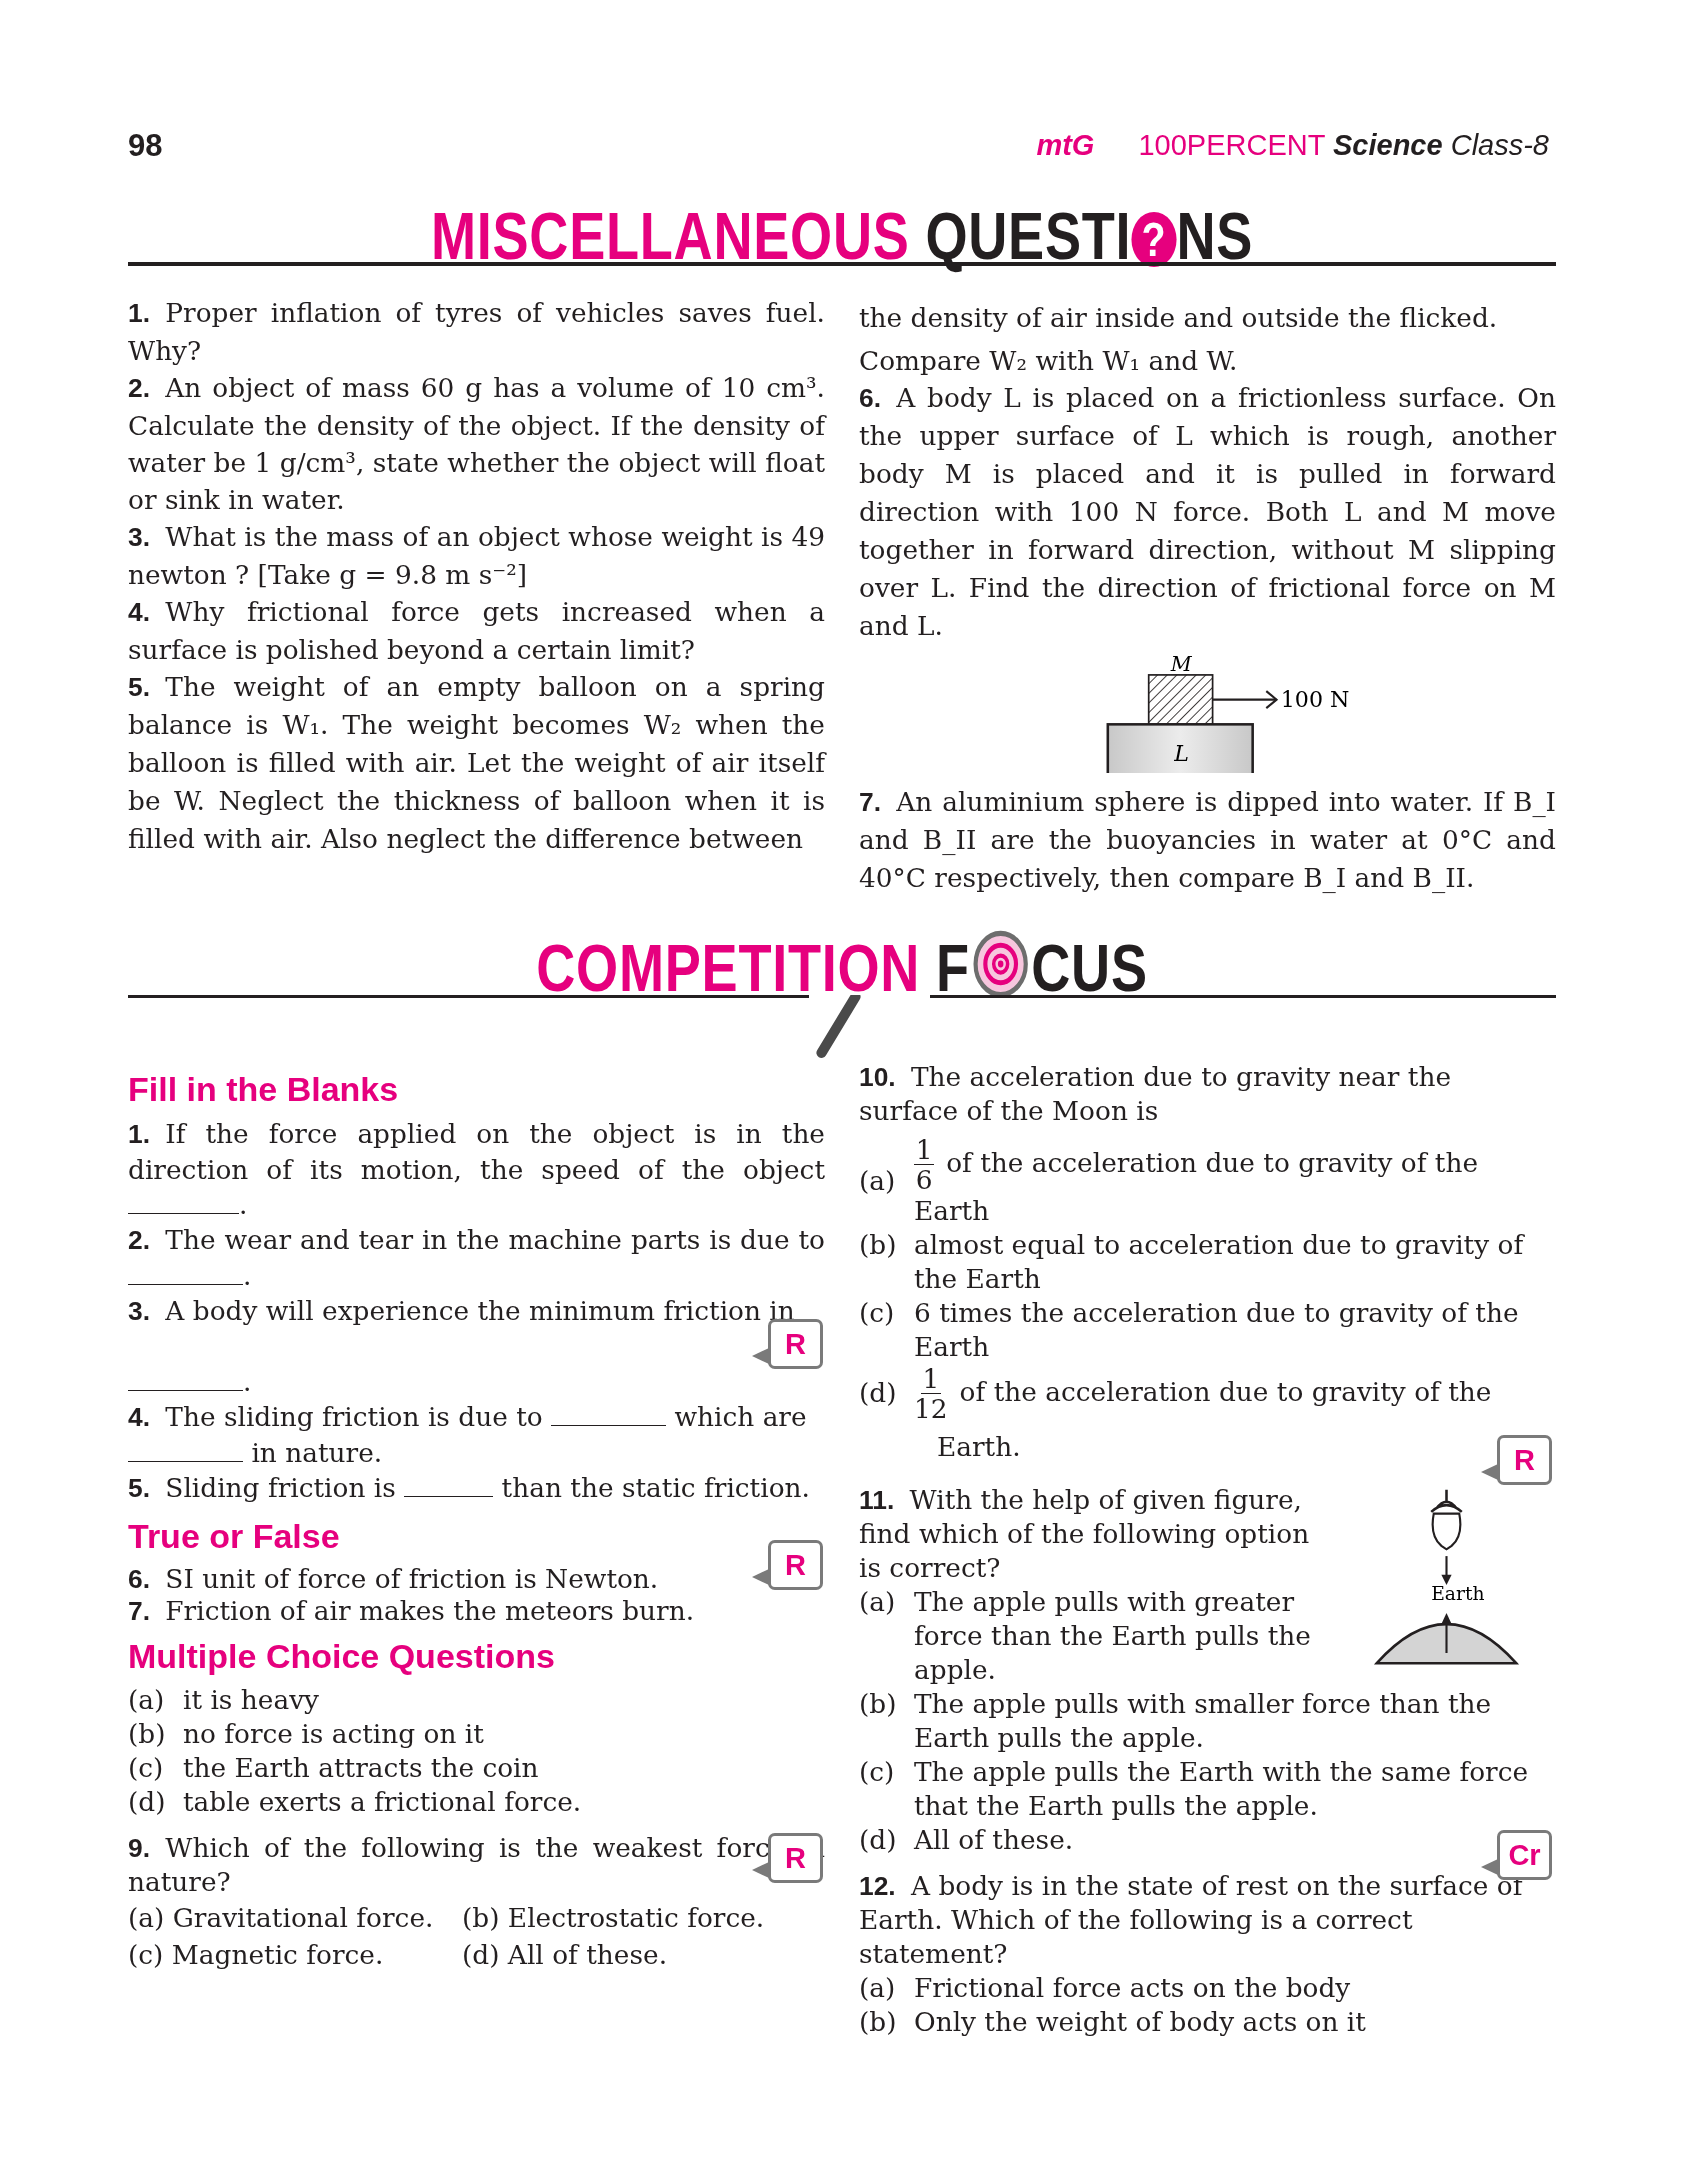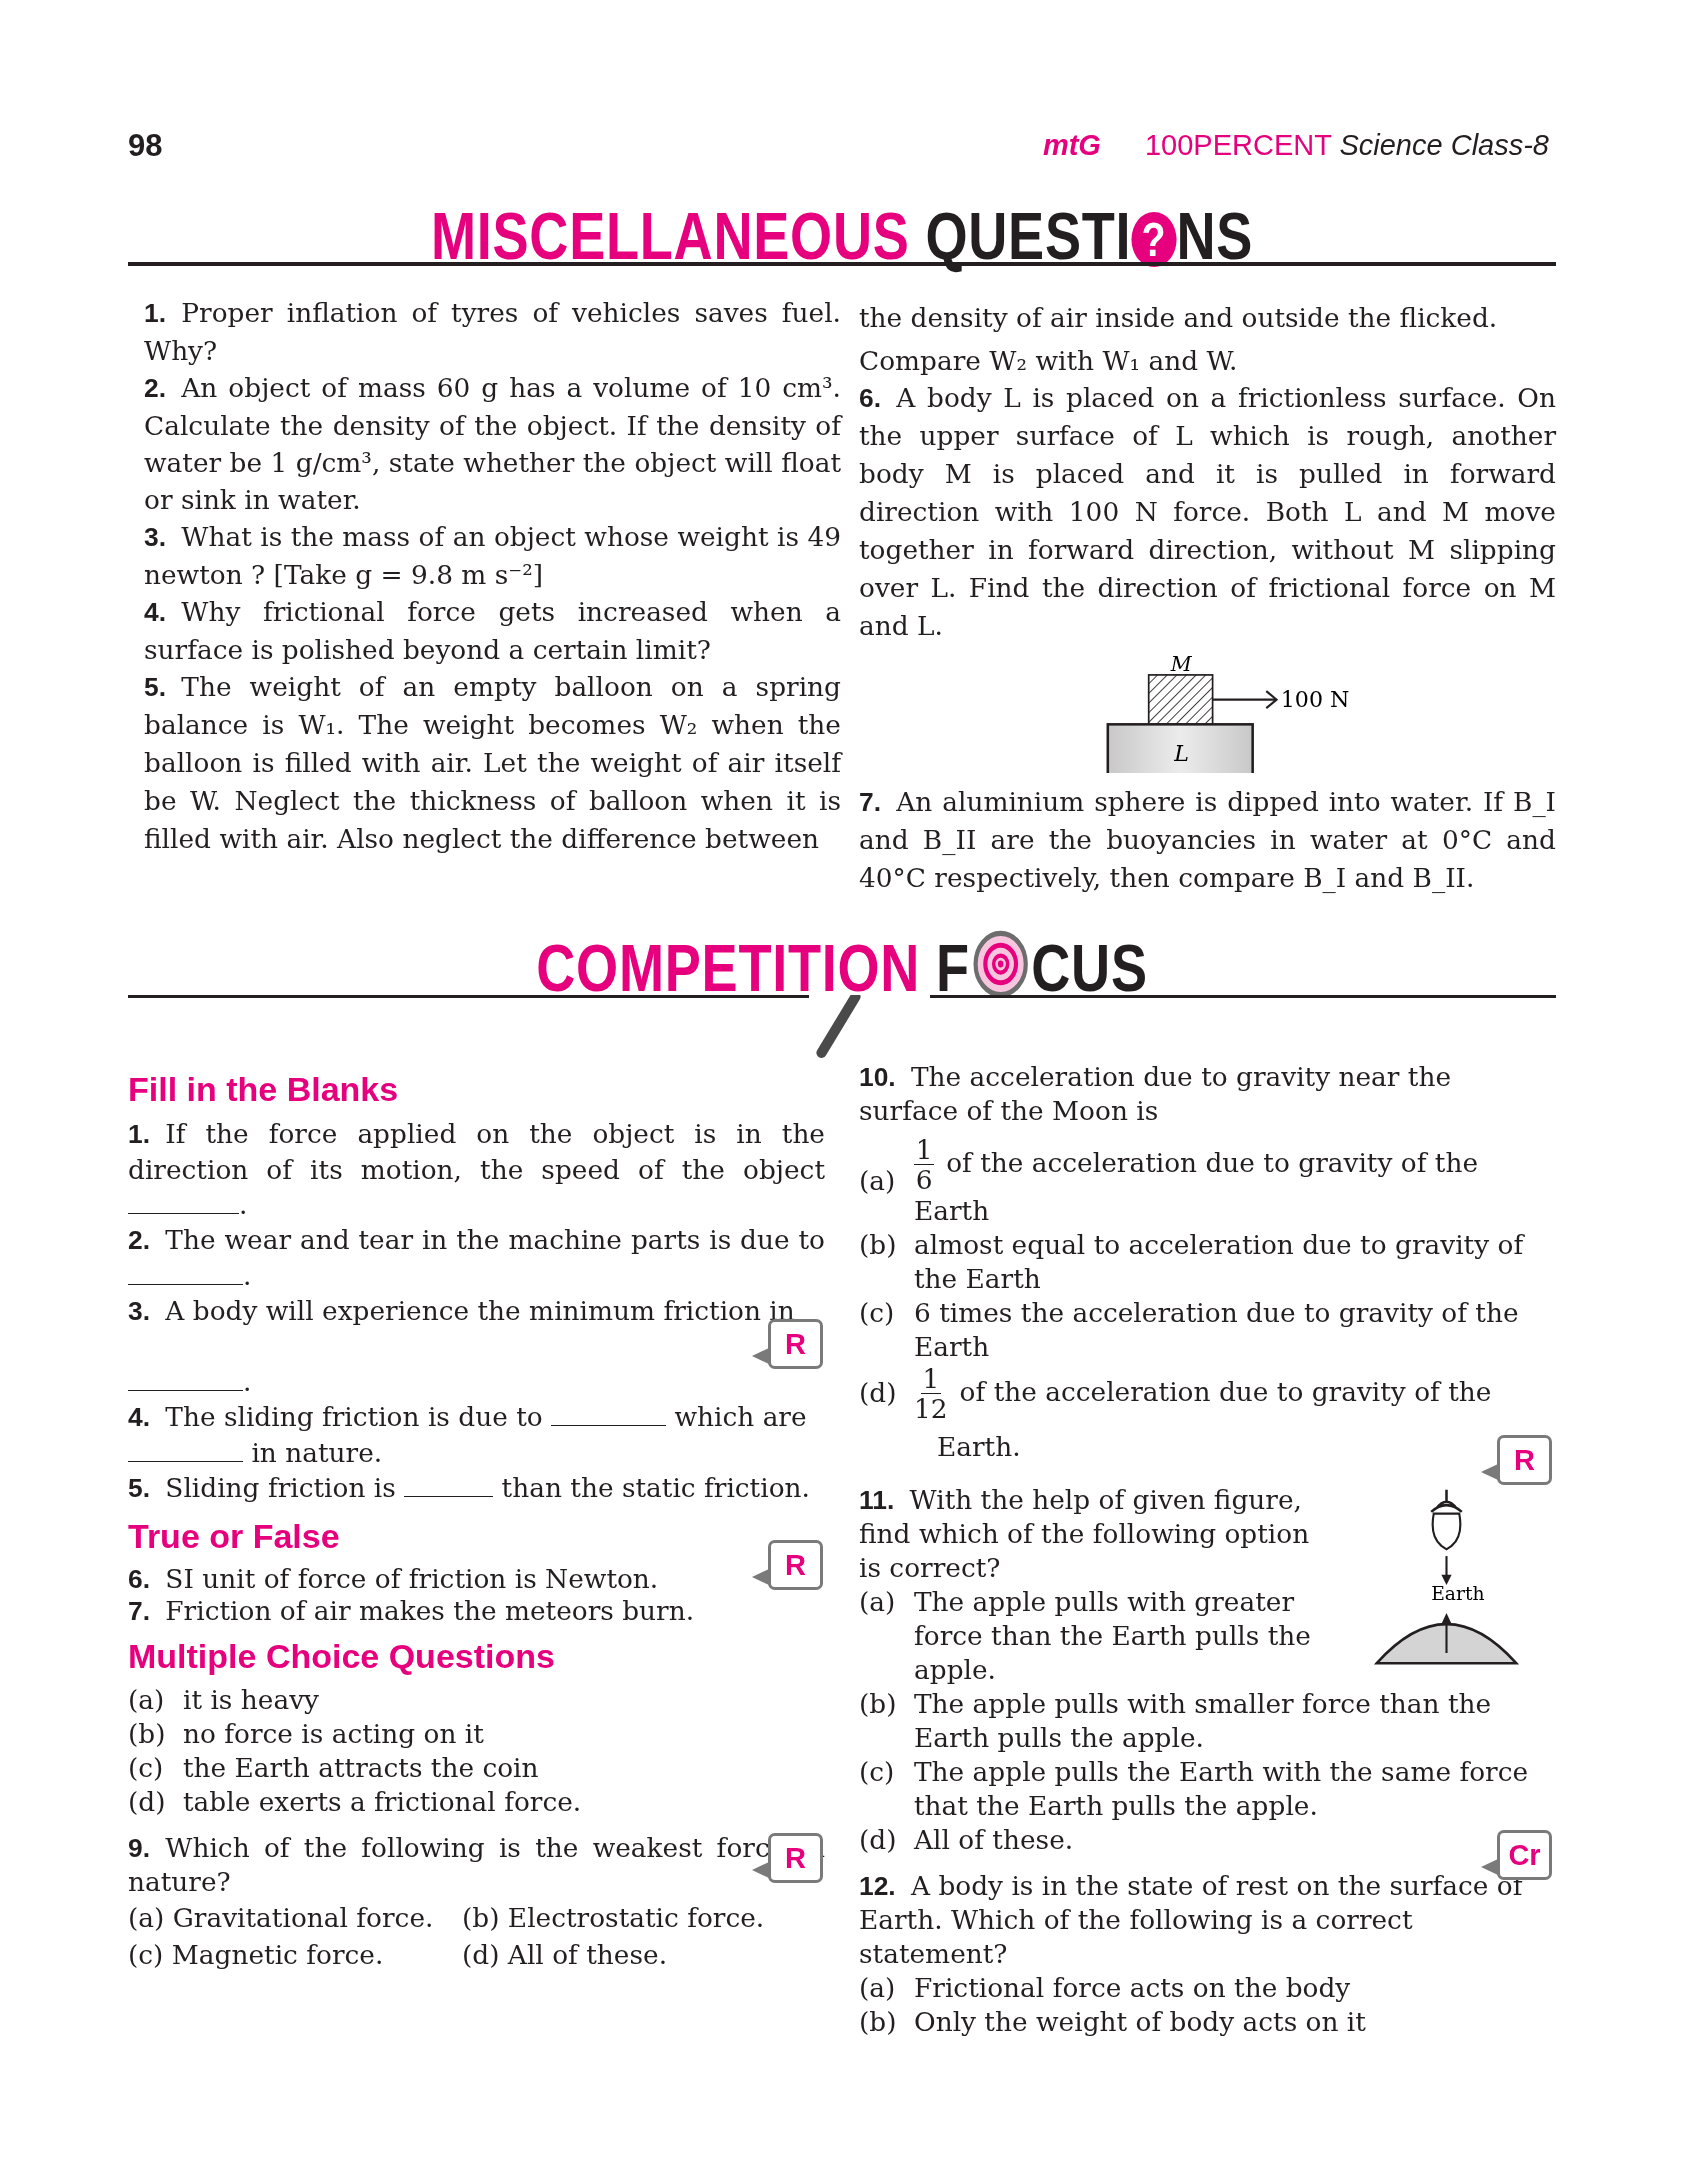--- a/index.html
+++ b/index.html
@@ -4,21 +4,21 @@
 <style>
   html, body { margin: 0; padding: 0; background: #ffffff; }
   body { width: 1684px; height: 2181px; position: relative; overflow: hidden;
          font-family: "DejaVu Serif", "Liberation Serif", serif; color: #231f20; }
   .page-num { position: absolute; left: 128px; top: 128px; font-family: "Liberation Sans", sans-serif;
               font-size: 31px; font-weight: bold; color: #231f20; }
   .brand { position: absolute; right: 135px; top: 129px; font-family: "Liberation Sans", sans-serif;
            font-size: 29px; color: #231f20; white-space: nowrap; }
   .brand .mtg { color: #e6007e; font-weight: bold; font-style: italic; }
   .brand .pct { color: #e6007e; margin-left: 36px; }
-  .brand .sci { font-weight: normal; font-style: italic; }
+  .brand .sci { font-weight: bold; font-style: italic; }
   .brand .cls { font-style: italic; }
 
   .banner { position: absolute; left: 128px; width: 1428px; text-align: center;
             font-family: "Liberation Sans", sans-serif; font-weight: bold; font-size: 66px;
             letter-spacing: 0.9px; transform: scaleX(0.82); transform-origin: center; white-space: nowrap; }
   .banner .pink { color: #e6007e; }
   .banner .dark { color: #231f20; }
   .qmark { display: inline-block; width: 55px; height: 55px; border-radius: 50%; background: #e6007e;
            color: #fff; font-size: 48px; line-height: 55px; text-align: center; vertical-align: 3.4px; }
   .rule { position: absolute; left: 128px; width: 1428px; background: #231f20; }
@@ -53,21 +53,21 @@
   <span class="sci">Science</span>
   <span class="cls">Class-8</span>
 </div>
 
 <div class="banner" style="top:198px;">
   <span class="pink">MISCELLANEOUS</span>
   <span class="dark">QUESTI</span><span class="qmark">?</span><span class="dark">NS</span>
 </div>
 <div class="rule" style="top:262px;height:4.3px;"></div>
 
-<div class="col" style="left:128px; top:294px;margin-left:16px;">
+<div class="col" style="left:128px; top:294px;">
   <p class="q"><span class="num">1.</span><span>Proper inflation of tyres of vehicles saves fuel. Why?</span></p>
   <p class="q"><span class="num">2.</span><span>An object of mass 60 g has a volume of 10 cm³. Calculate the density of the object. If the density of water be 1 g/cm³, state whether the object will float or sink in water.</span></p>
   <p class="q"><span class="num">3.</span><span>What is the mass of an object whose weight is 49 newton ?  [Take g = 9.8 m s⁻²]</span></p>
   <p class="q"><span class="num">4.</span><span>Why frictional force gets increased when a surface is polished beyond a certain limit?</span></p>
   <p class="q" style="line-height:38px;"><span class="num">5.</span><span>The weight of an empty balloon on a spring balance is W₁. The weight becomes W₂ when the balloon is filled with air. Let the weight of air itself be W. Neglect the thickness of balloon when it is filled with air. Also neglect the difference between</span></p>
 </div>
 
 <div class="col" style="left:859px; top:294px;">
   <p style="line-height:48px;">the density of air inside and outside the flicked.</p>
   <p class="q">Compare W₂ with W₁ and W.</p>

